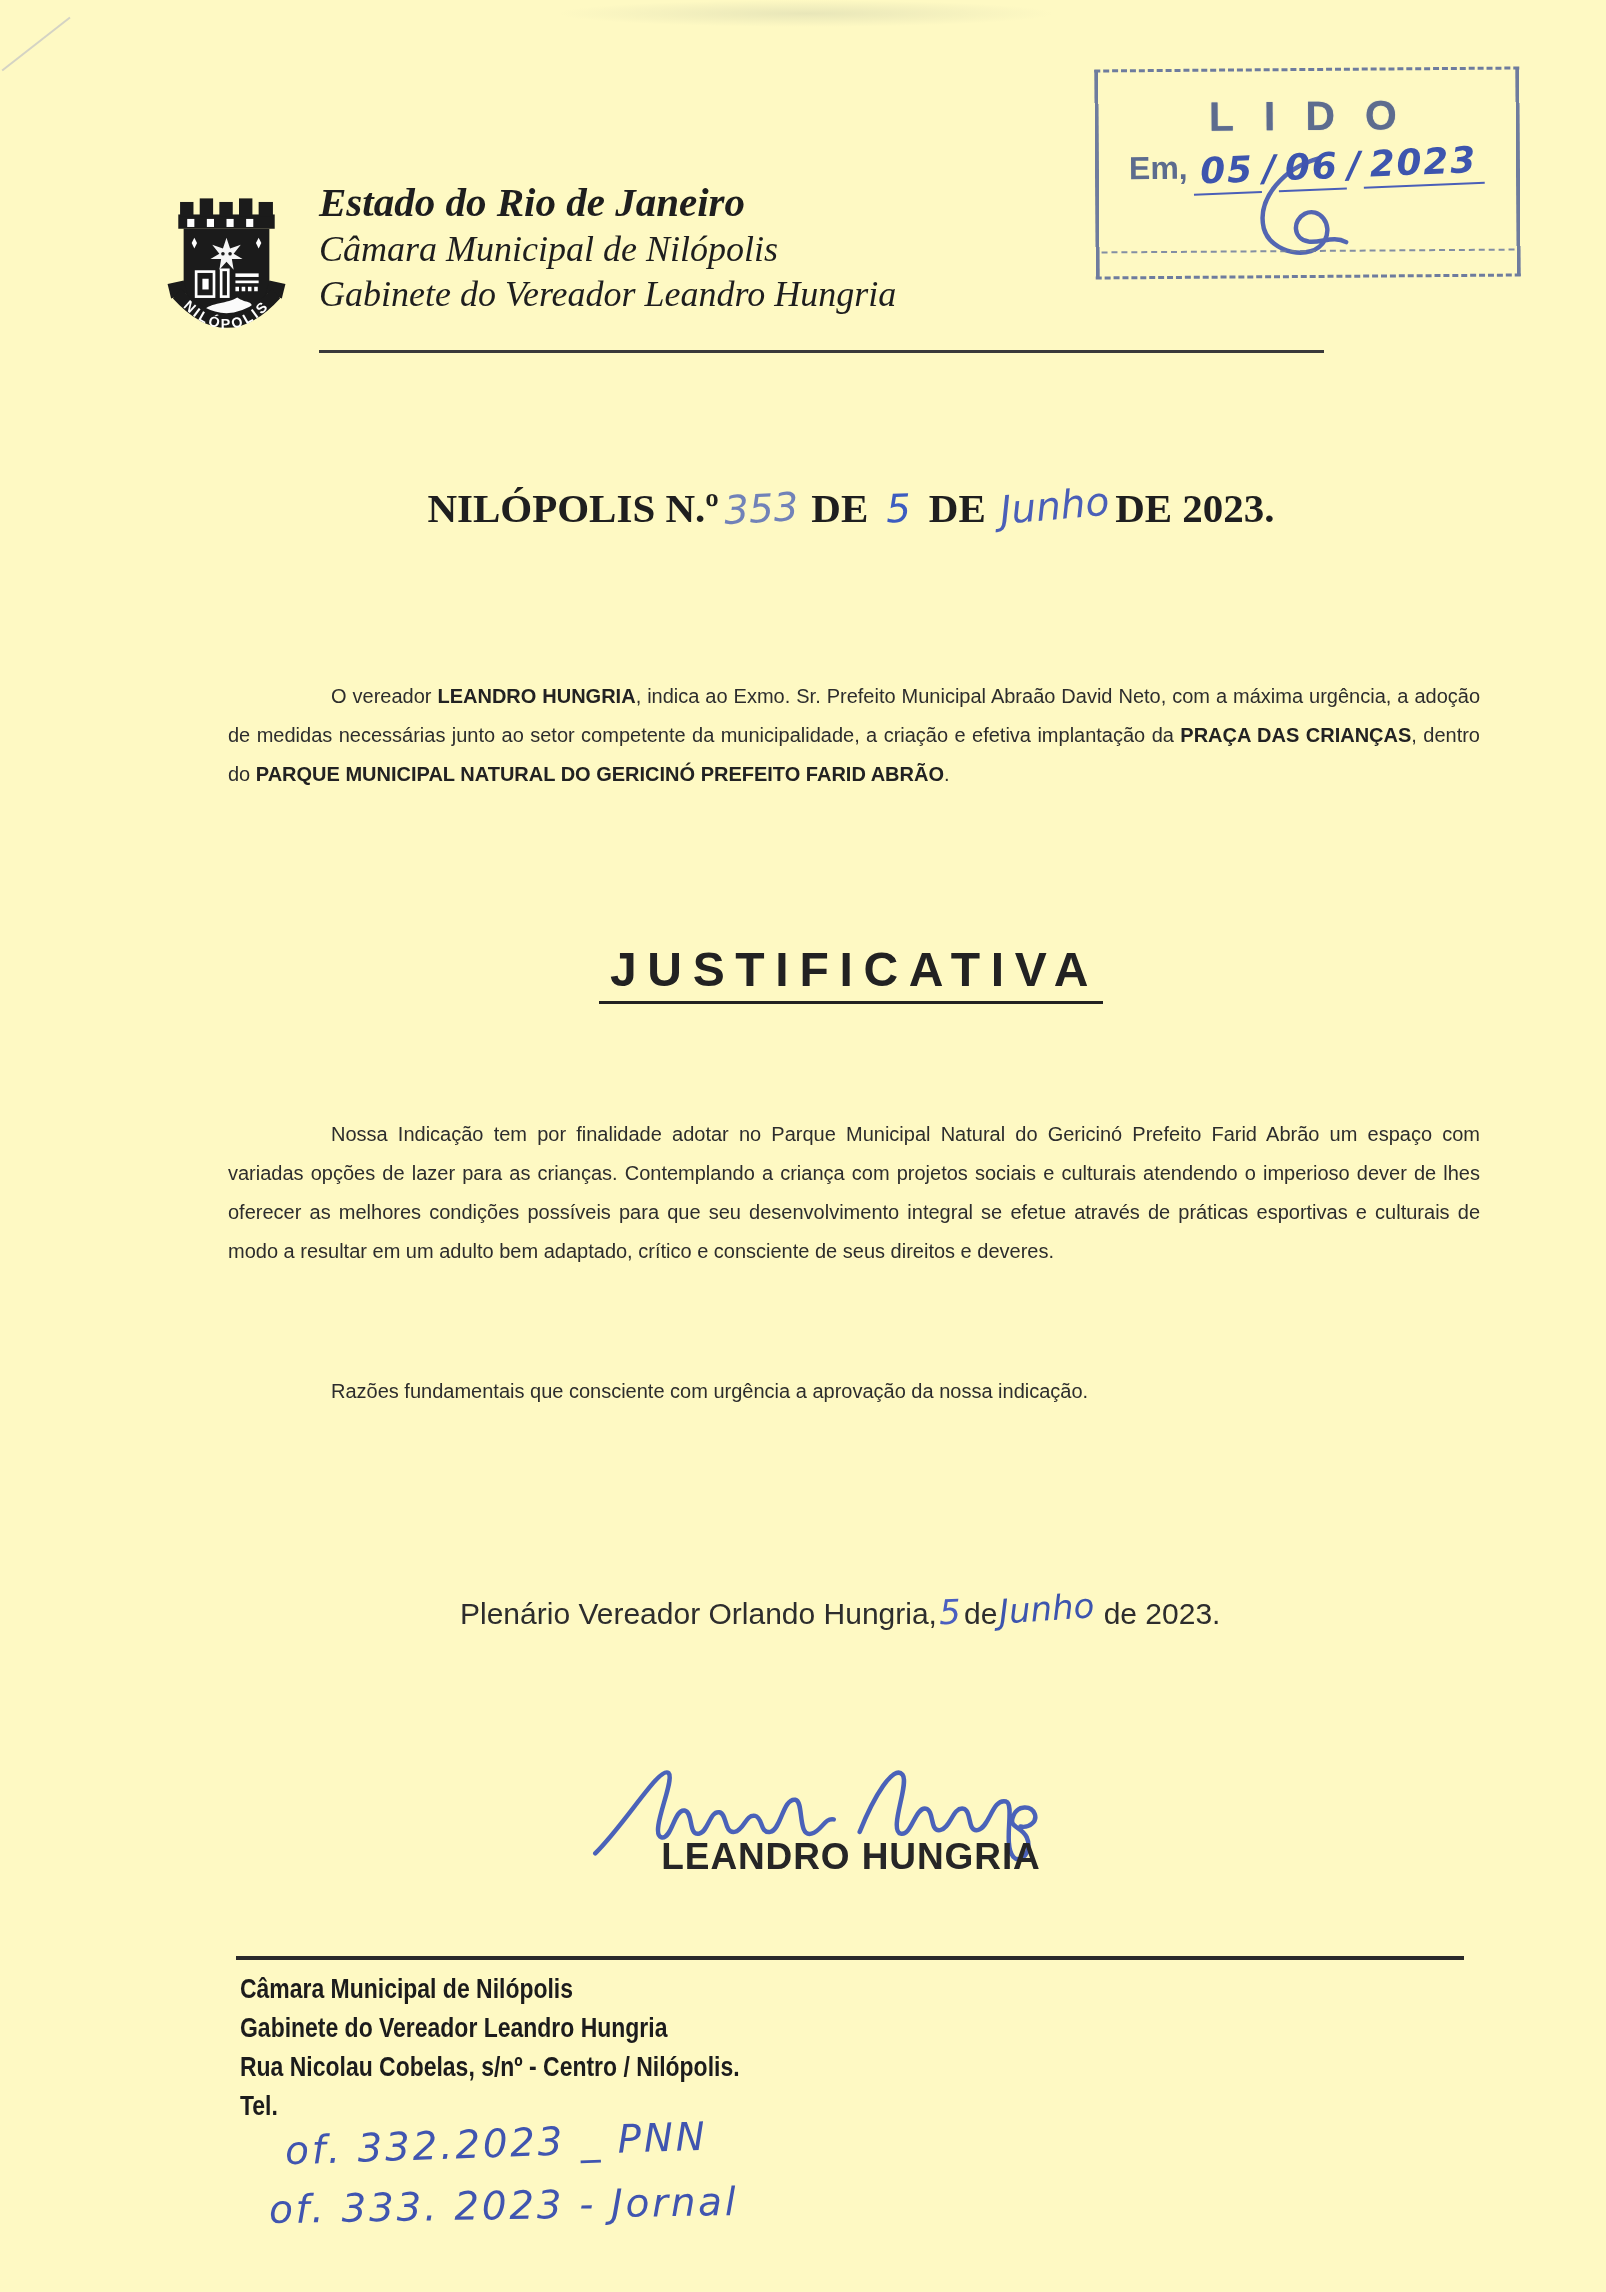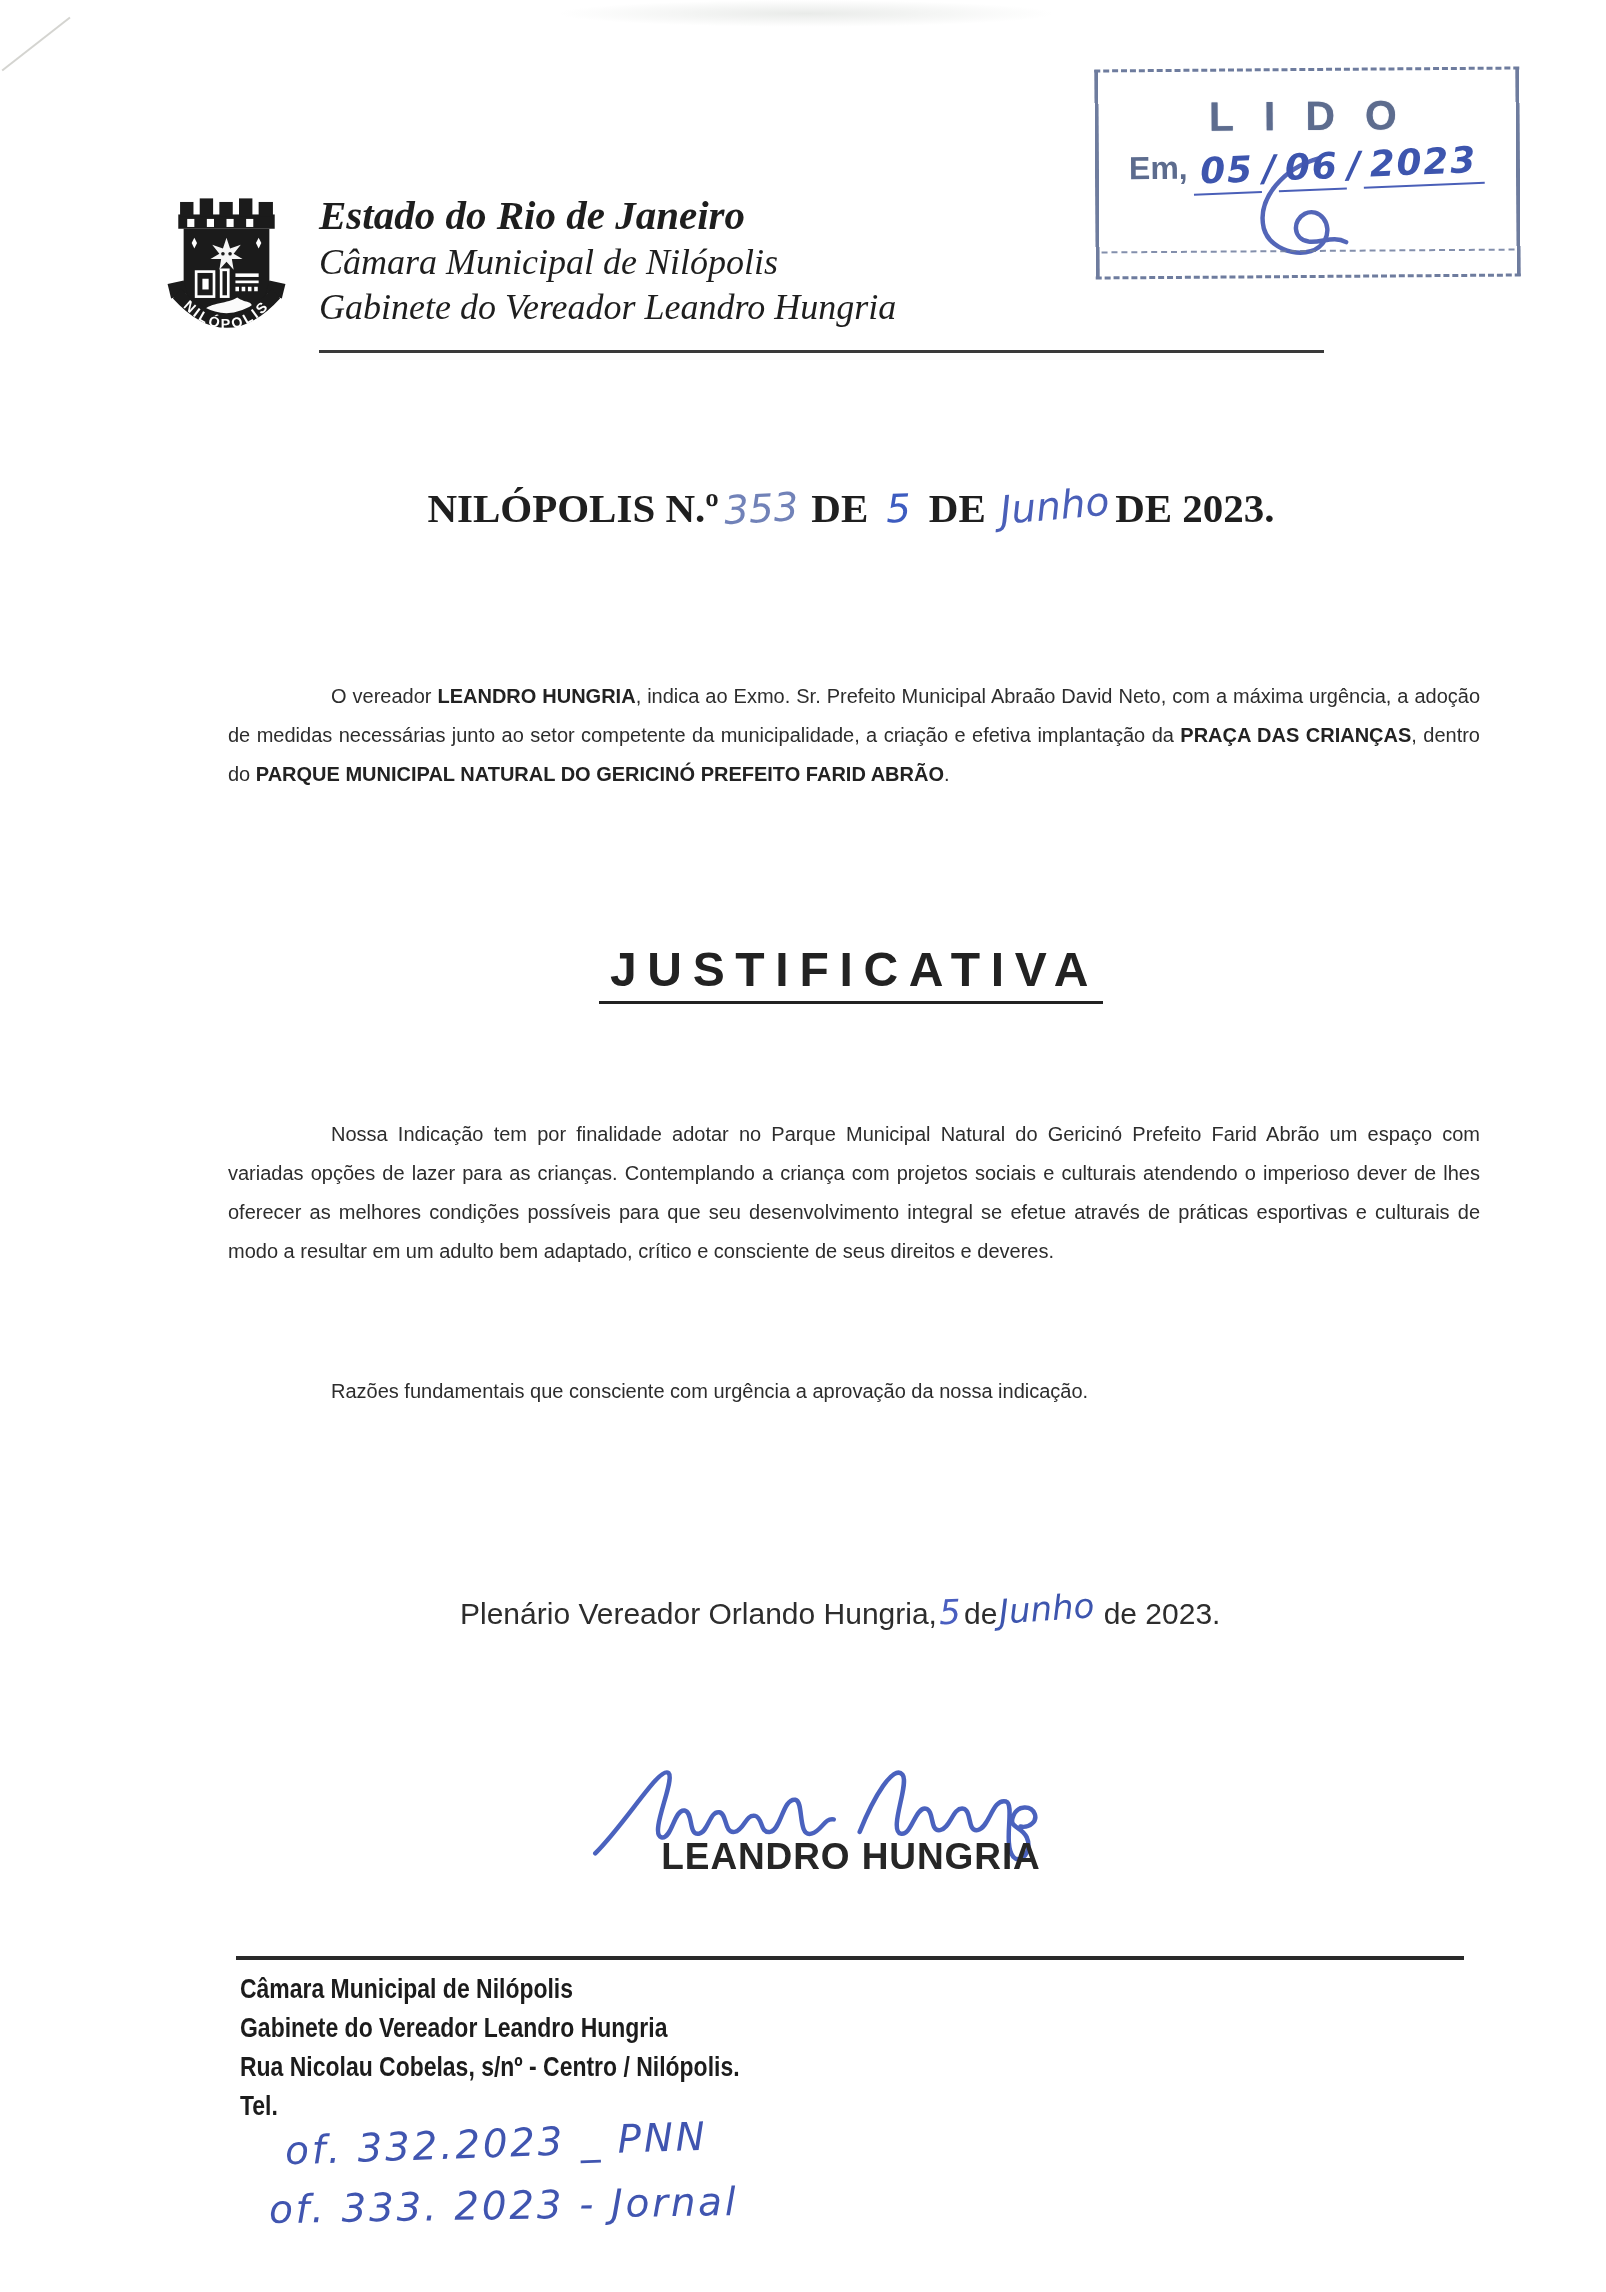--- a/index.html
+++ b/index.html
@@ -1,19 +1,19 @@
 <!DOCTYPE html>
 <html style="font-size:14.3px"><head>
 <meta charset="utf-8">
 <style>
   html,body{margin:0;padding:0;}
   body{background:#e8e8e6;}
   .page{
     position:relative; width:1607px; height:2293px;
-    background:#ffffff; overflow:hidden;
+    background:#fef9c3; overflow:hidden;
     font-family:"Liberation Sans", sans-serif; color:#2d2d2d;
   }
   
   .artifact-diag{position:absolute; left:-7.2px; top:43px; width:86px; height:1.8px;
     background:#c9c9c4; transform:rotate(-38deg); opacity:.8;}
   .artifact-smudge{position:absolute; left:555px; top:0; width:502px; height:27px;
     background:radial-gradient(ellipse at center, rgba(145,155,145,.20), rgba(145,155,145,0) 70%);}
   
   .stamp{
     position:absolute; left:1095px; top:68px; width:425px; height:210px;
@@ -26,21 +26,21 @@
     letter-spacing:30px; padding-left:21.5px; color:#5d6c8e; text-shadow:0 0 0.9px #8d99b5;}
   .stamp-row{margin-top:5.4px; padding-left:30px; font-size:32px; font-weight:bold; white-space:nowrap;}
   .stamp-date{display:inline-block; transform:rotate(-2deg); margin-left:5.4px;}
   .hand{font-family:"DejaVu Sans", sans-serif; font-style:italic; color:#3d55ae;}
   .stamp-date .seg{display:inline-block; font-size:36px; letter-spacing:1.8px;
     border-bottom:2.7px solid #4a5fb8; padding:0 7.2px 1.8px 7.2px;}
   .stamp-date .slash{display:inline-block; font-size:36px; margin:0 1.8px;}
   .stamp-flourish{position:absolute; left:134px; top:82px;}
   
   .emblem{position:absolute; left:164px; top:191px;}
-  .header-text{position:absolute; left:319px; top:190px; font-family:"Liberation Serif", serif; color:#1e1e1e;}
+  .header-text{position:absolute; left:319px; top:177px; font-family:"Liberation Serif", serif; color:#1e1e1e;}
   .header-line1{font-size:41px; font-weight:bold; font-style:italic; line-height:50px;}
   .header-line2,.header-line3{font-size:36px; font-style:italic; line-height:45px;}
   .header-rule{position:absolute; left:319px; top:350px; width:1005px; height:2.7px; background:#3a3a3a;}
   
   .doc-title{position:absolute; left:224px; top:484px; width:1254px; text-align:center;
     font-family:"Liberation Serif", serif; font-weight:bold; font-size:41px; color:#1f1f1f; white-space:nowrap;}
   .doc-title .t-print{margin:0 5.4px;}
   .doc-title .hand{font-weight:normal; font-size:39px;}
   .t-num{color:#7182b8; display:inline-block; transform:rotate(-3deg); margin:0 7.2px 0 0;}
   .t-day{color:#3d5cc0; display:inline-block; transform:rotate(-2deg); margin:0 12.5px;}

